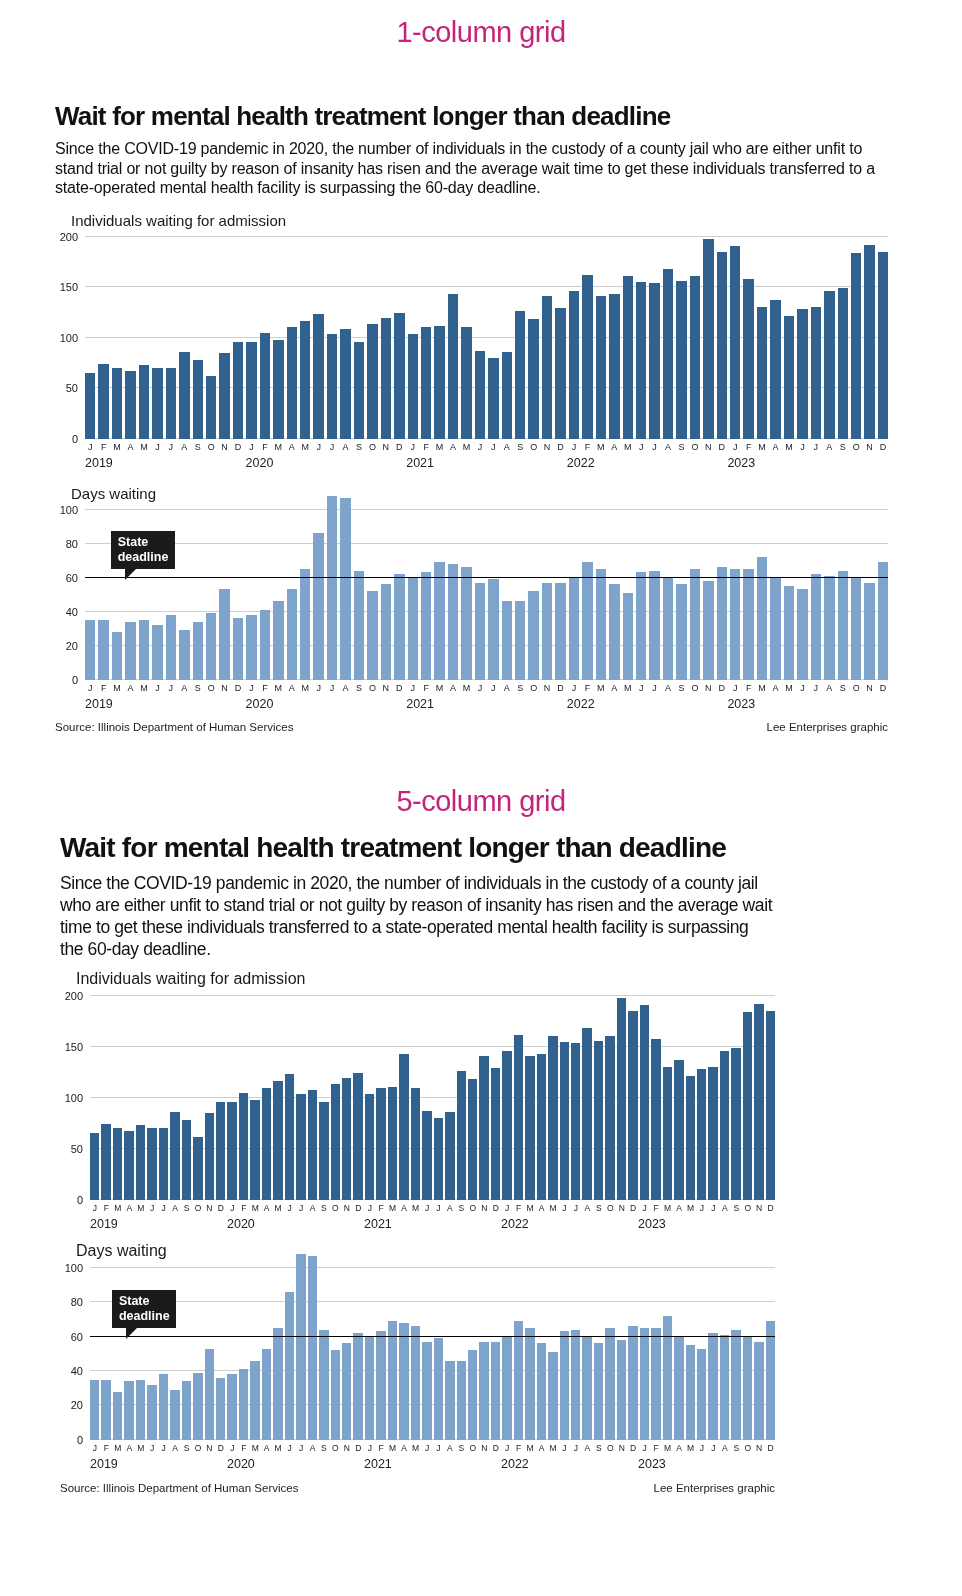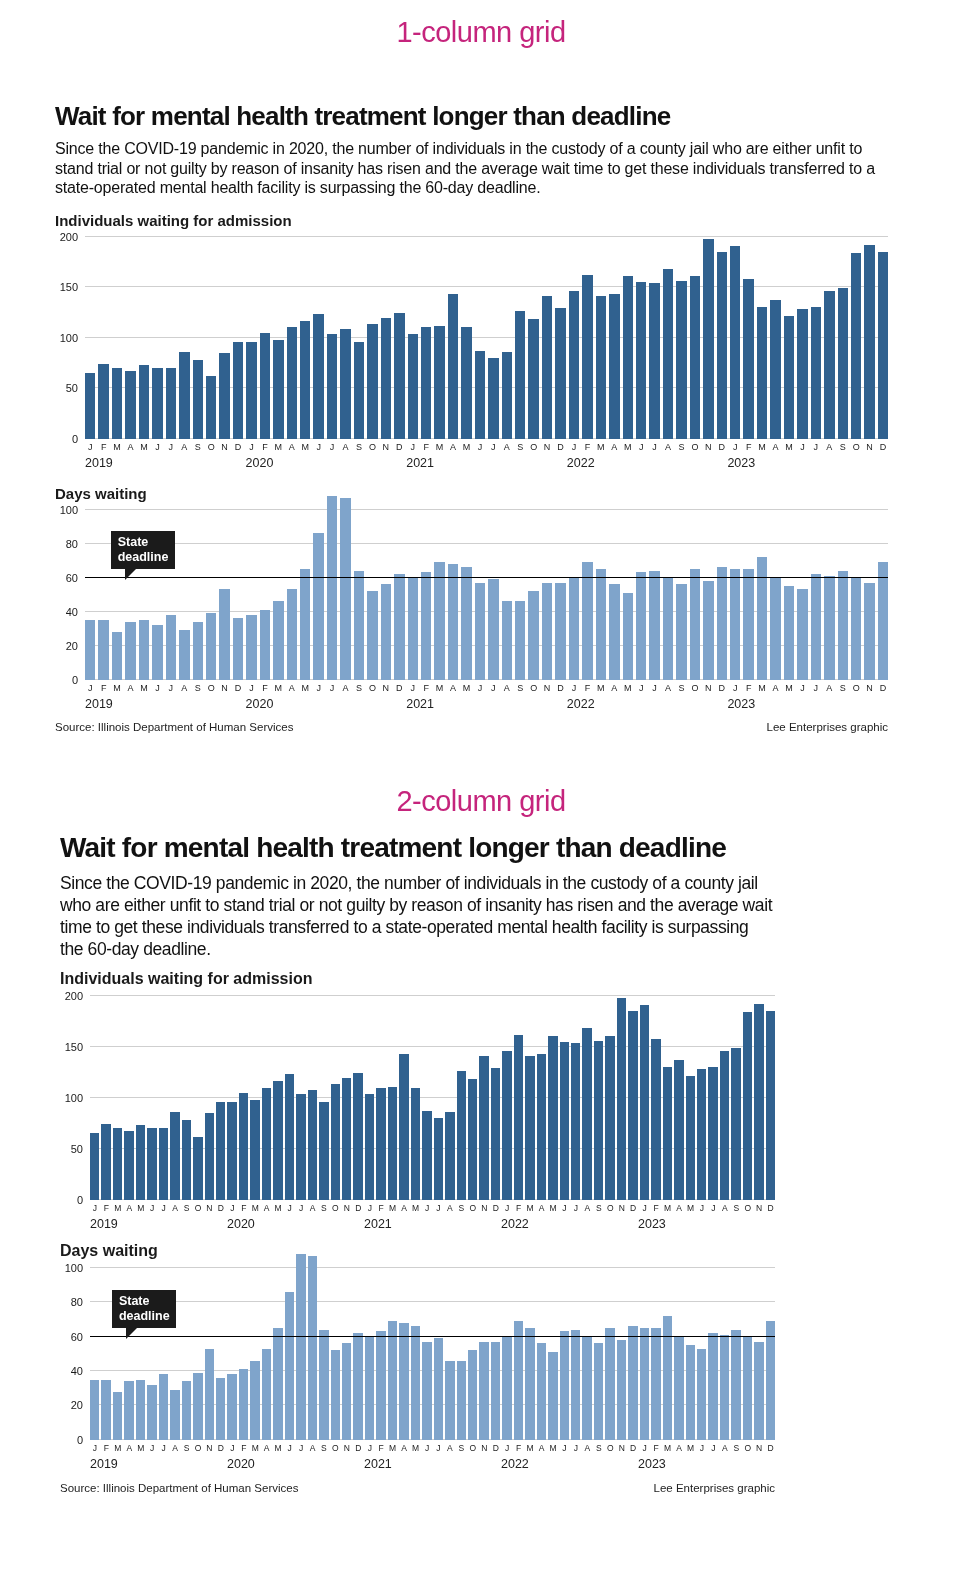--- a/index.html
+++ b/index.html
@@ -15,21 +15,21 @@
   .six  .content { margin-left:60px; width:715px; }
 
   .headline { font-weight:700; letter-spacing:-0.8px; color:#111; }
   .five .headline { font-size:26px; margin-top:52px; }
   .six  .headline { font-size:28px; margin-top:14px; }
 
   .desc { color:#111; }
   .five .desc { font-size:16px; line-height:1.22; letter-spacing:-0.2px; margin-top:7px; }
   .six  .desc { font-size:17.5px; line-height:1.26; letter-spacing:-0.4px; margin-top:8px; }
 
-  .chart-title { font-weight:700; }
+  .chart-title { font-weight:400;margin-left:16px; }
   .five .chart-title { font-size:15px; margin-top:14px; }
   .six  .chart-title { font-size:16px; margin-top:10px; }
 
   .chart-body { display:flex; margin-top:8px; }
   .y-axis { width:30px; flex:none; position:relative; }
   .ytick { position:absolute; right:7px; font-size:11px; transform:translateY(50%); color:#1a1a1a; }
   .plot-wrap { flex:1; min-width:0; }
   .plot { position:relative; overflow:visible; }
   .gridline { position:absolute; left:0; right:0; height:1px; background:#cfcfcf; z-index:0; }
   .deadline-line { background:#000; z-index:3; }
@@ -374,21 +374,21 @@
         </div>
       </div>
     <div class="source-row">
       <span>Source: Illinois Department of Human Services</span>
       <span>Lee Enterprises graphic</span>
     </div>
   </div>
 </div>
 
 <div class="section six">
-  <div class="grid-label">2-column grid</div>
+  <div class="grid-label">5-column grid</div>
   <div class="content">
     <h1 class="headline">Wait for mental health treatment longer than deadline</h1>
     <p class="desc">Since the COVID-19 pandemic in 2020, the number of individuals in the custody of a county jail who are either unfit to stand trial or not guilty by reason of insanity has risen and the average wait time to get these individuals transferred to a state-operated mental health facility is surpassing the 60-day deadline.</p>
     <div class="chart-title">Individuals waiting for admission</div>
     <div class="chart-instance">
         <div class="chart-body">
           <div class="y-axis" style="height: 204px;">
             <div class="ytick" style="bottom: 0%;">0</div>
             <div class="ytick" style="bottom: 25%;">50</div>
             <div class="ytick" style="bottom: 50%;">100</div>

